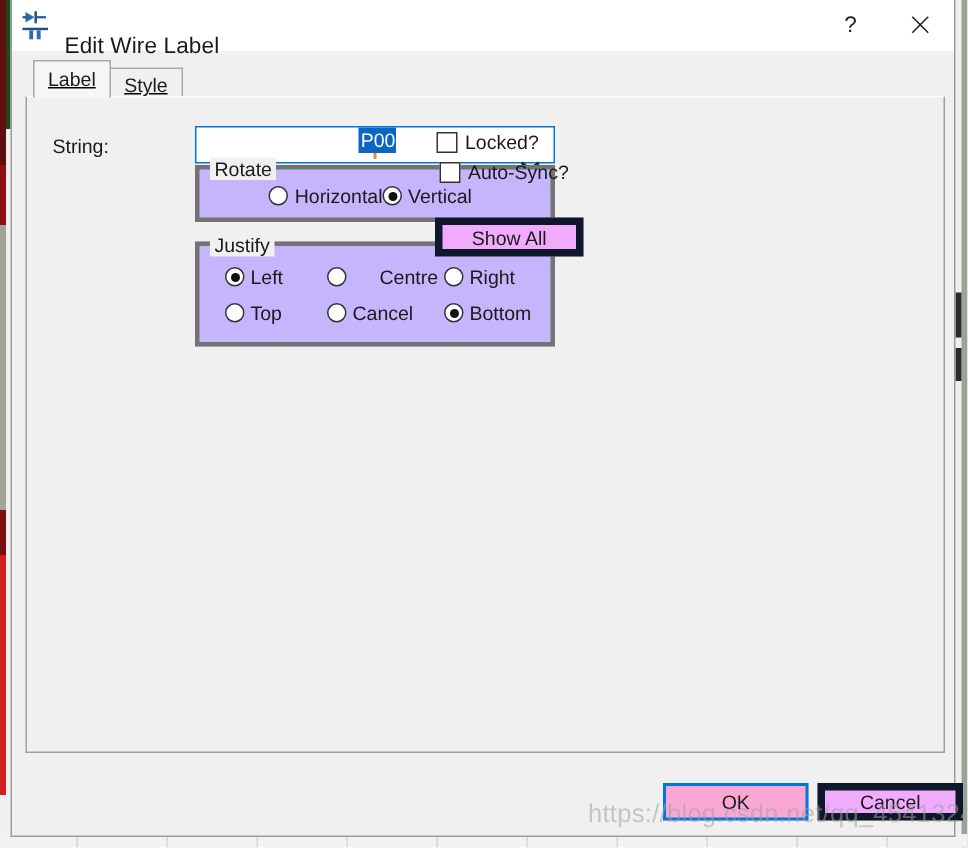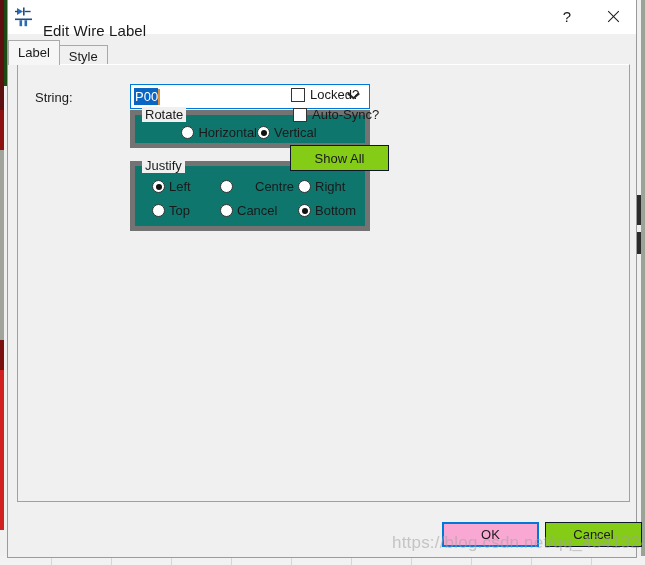--- a/index.html
+++ b/index.html
@@ -103,23 +103,24 @@
     position: absolute; left: -1px; top: 6px;
     width: 15px; height: 1px; background: #1a1a1a;
   }
   .x-glyph i:first-child { transform: rotate(45deg); }
   .x-glyph i:last-child { transform: rotate(-45deg); }
 
   
   #tabstrip {
     position: relative;
     height: 26px;
-    margin: 5px 0 0 0;
+    margin: 5px 0 0 14px;
     display: flex;
     align-items: flex-end;
+    text-decoration: underline;
   }
   .tab {
     height: 22px;
     line-height: 21px;
     padding: 0 9px;
     font-size: 13px;
     background: #f0f0f0;
     border: 1px solid #a9a9a9;
     border-bottom: none;
     margin-right: -1px;
@@ -160,20 +161,21 @@
   
   #string-combo {
     position: absolute;
     left: 112px; top: 19px;
     width: 240px; height: 25px;
     background: #ffffff;
     border: 1px solid #0078d7;
     box-sizing: border-box;
     display: flex;
     align-items: center;
+    flex-direction: column;
   }
   #string-value {
     margin-left: 3px;
     background: #0a66c2;
     color: #ffffff;
     font-size: 13px;
     padding: 1px 0 1px 1px;
     line-height: 15px;
   }
   #string-caret {
@@ -193,22 +195,22 @@
     width: 8px; height: 1.5px;
     background: #2b2b2b;
     top: 4px;
   }
   #combo-arrow i:first-child { left: -1px; transform: rotate(40deg); }
   #combo-arrow i:last-child  { left: 4px;  transform: rotate(-40deg); }
 
   
   .groupbox {
     position: absolute;
-    border: 5px solid #737373;
-    background: #0f766e;
+    border: 3px solid #737373;
+    background: #c4b5fd;
     box-sizing: border-box;
   }
   .groupbox > .gb-title {
     position: absolute;
     top: -8px; left: 7px;
     background: #f0f0f0;
     padding: 0 3px;
     font-size: 13px;
     color: #1a1a1a;
   }
@@ -257,22 +259,22 @@
     width: 14px; height: 14px;
     border: 1px solid #333333;
     background: #ffffff;
     margin-right: 5px;
     box-sizing: border-box;
     flex: 0 0 auto;
   }
 
   
   .pushbtn {
-    background: #84cc16;
-    border: 1px solid #0f172a;
+    background: #f0abfc;
+    border: 5px solid #0f172a;
     font-family: "Liberation Sans", sans-serif;
     font-size: 13px;
     color: #1a1a1a;
     text-align: center;
     box-sizing: border-box;
     cursor: default;
     line-height: 1;
     display: flex;
     align-items: center;
     justify-content: center;

